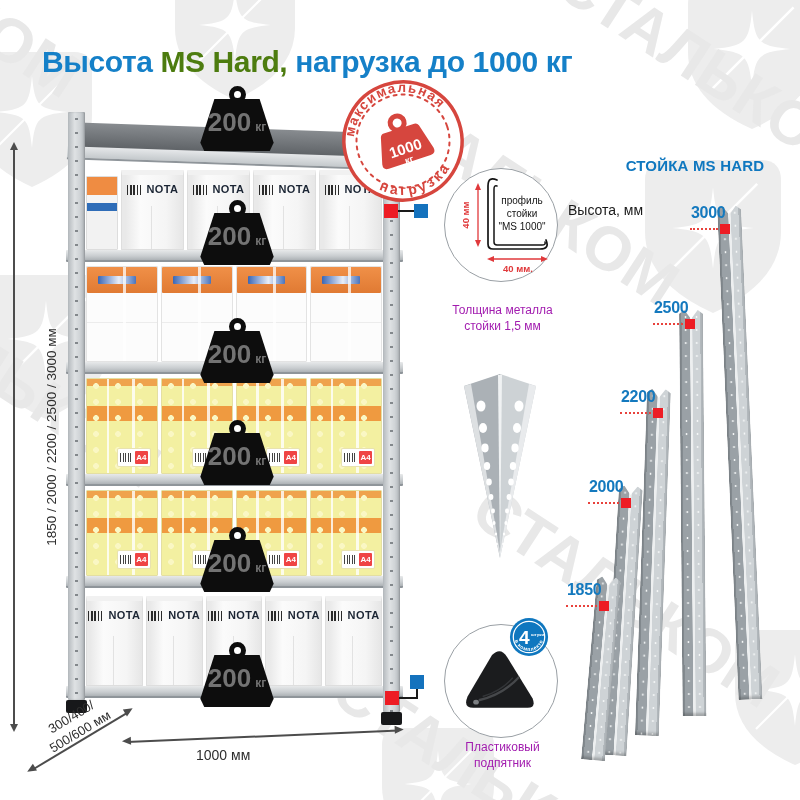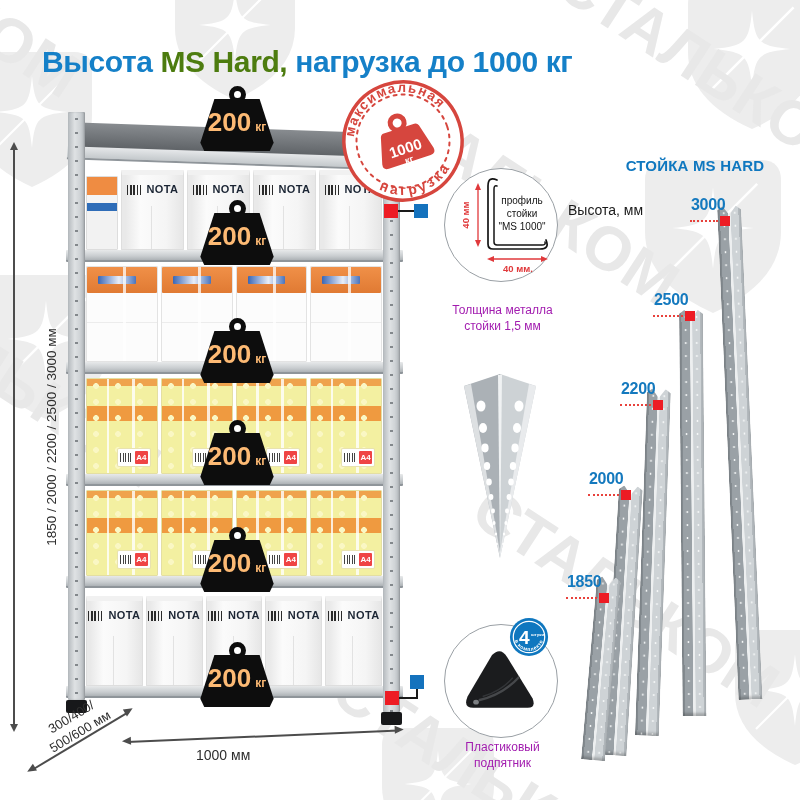--- a/index.html
+++ b/index.html
@@ -70,21 +70,21 @@
       background:repeating-linear-gradient(90deg,#444 0 1px,transparent 1px 2.6px)}
   .a4 .a4t{flex:0 0 13px;height:13px;background:#ef4444;color:#fff;font-size:8px;font-weight:700;
       display:flex;align-items:center;justify-content:center;border-radius:1px}
 
   .weight{position:absolute;left:138px;width:78px;height:66px}
   .weights .weight:nth-child(1){top:-22px}.weights .weight:nth-child(2){top:92px}
   .weights .weight:nth-child(3){top:210px}.weights .weight:nth-child(4){top:312px}
   .weights .weight:nth-child(5){top:419px}.weights .weight:nth-child(6){top:534px}
   .w-ring{position:absolute;top:0;left:50%;width:17px;height:17px;margin-left:-8.5px;
       border:5px solid #0c0c0c;border-radius:50%;background:#fff}
-  .w-body{position:absolute;left:0;right:0;top:13px;height:52px;background:#0d0d0d;color:#fdba74;
+  .w-body{position:absolute;left:0;right:0;top:13px;height:52px;background:#0d0d0d;color:#737373;
       clip-path:polygon(21% 0,79% 0,97% 84%,92% 100%,8% 100%,3% 84%);
       display:flex;align-items:baseline;justify-content:center;padding-top:10px}
   .w-body b{font-size:26px;font-weight:700;line-height:1}
   .w-body i{font-style:normal;font-size:12px;font-weight:700;margin-left:4px}
 
   
   .vline{position:absolute;left:13px;top:146px;width:2px;height:582px;background:#4c4c4c;z-index:2}
   .vline::before,.vline::after{content:"";position:absolute;left:-3px;border:4px solid transparent}
   .vline::before{top:-8px;border-bottom:8px solid #4c4c4c}
   .vline::after{bottom:-8px;border-top:8px solid #4c4c4c}
@@ -122,21 +122,21 @@
   .axis-l{position:absolute;left:568px;top:202px;font-size:14px;color:#1a1a1a;z-index:2}
   .rpost{position:absolute;width:24px;z-index:2;transform-origin:top center;
       clip-path:polygon(0 4px,22% 0,50% 9px,78% 0,100% 4px,100% 100%,0 100%);
       background-image:
         radial-gradient(circle 1.6px at 6.5px 7px,#f7f9f9 62%,rgba(247,249,249,0) 72%),
         radial-gradient(circle 1.6px at 17.5px 7px,#f7f9f9 62%,rgba(247,249,249,0) 72%),
         linear-gradient(90deg,#858c91 0 10%,#9aa1a6 10% 44%,#edeff0 46% 54%,#ced3d6 56% 88%,#b4babe 88%);
       background-size:24px 13px,24px 13px,100% 100%;background-repeat:repeat,repeat,no-repeat;
       box-shadow:inset 0 -3px 3px rgba(0,0,0,.22)}
   .plabel{position:absolute;display:flex;flex-direction:column;z-index:3}
-  .pl-t{font-size:16px;font-weight:700;color:#1479be;line-height:1;margin:0 0 3px 1px;letter-spacing:-.3px}
+  .pl-t{font-size:16px;font-weight:700;color:#1479be;line-height:1;margin:8px 0 3px 1px;letter-spacing:-.3px}
   .pl-r{display:flex;align-items:center;width:100%}
   .pl-d{flex:1;border-top:2.5px dotted #e8423c;margin-right:2px}
   .pl-s{width:10px;height:10px;background:#ed1c24}
 </style>
 </head>
 <body>
 
 <div id="stage">
 
   <svg id="wm" width="800" height="800">

